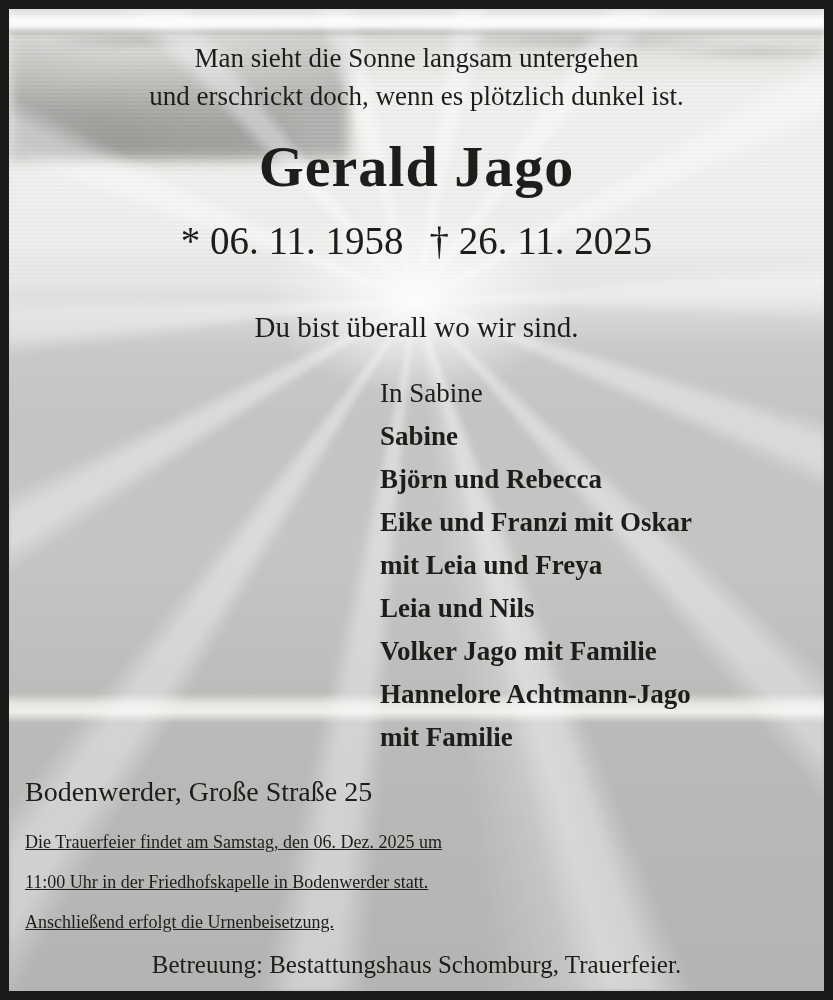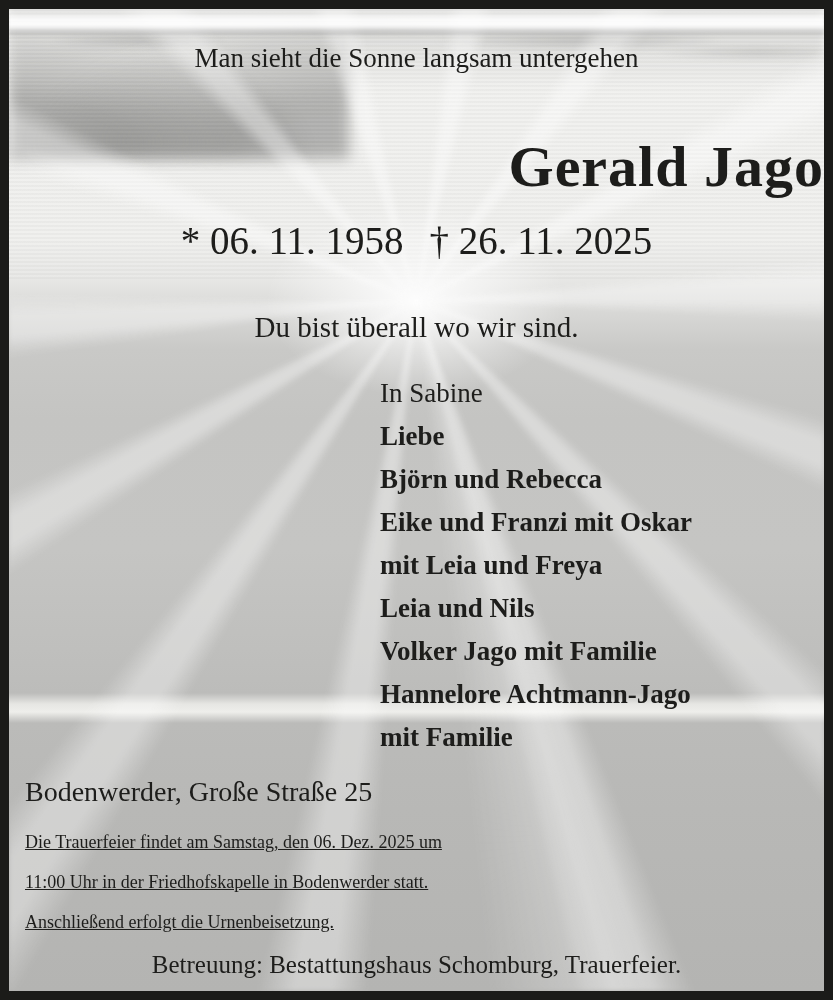--- a/index.html
+++ b/index.html
@@ -71,21 +71,21 @@
       rgba(165,165,163,.35) 85%, rgba(0,0,0,0) 100%);
     filter: blur(1px);
   }
   
   .txt { position: absolute; z-index: 2; }
   .quote {
     top: 30px; left: 0; right: 0; text-align: center;
     font-size: 27px; line-height: 38px;
   }
   .name {
-    top: 126px; left: 0; right: 0; margin: 0; text-align: right;
+    top: 126px; left: 0; right: 0; margin: 0; text-align: center;
     font-size: 58px; line-height: 64px; font-weight: bold; letter-spacing: 1px;
   }
   .dates {
     top: 214px; left: 0; right: 0; text-align: center;
     font-size: 39px; line-height: 36px;
   }
   .dates .birth { margin-right: 26px; }
   .farewell {
     top: 300px; left: 0; right: 0; text-align: center;
     font-size: 29px; line-height: 36px;
@@ -120,33 +120,34 @@
     <div class="bg-hill-right"></div>
     <div class="bg-shoreband"></div>
     <div class="bg-sea-texture"></div>
     <div class="bg-sunglow"></div>
     <div class="bg-rays"></div>
     <div class="bg-surf"></div>
   </div>
 
   <div class="txt quote">
     <div>Man sieht die Sonne langsam untergehen</div>
+    <div>und erschrickt doch, wenn es plötzlich dunkel ist.</div>
   </div>
 
   <h1 class="txt name">Gerald Jago</h1>
 
   <div class="txt dates">
     <span class="birth">* 06. 11. 1958</span><span>† 26. 11. 2025</span>
   </div>
 
   <div class="txt farewell">Du bist überall wo wir sind.</div>
 
   <div class="txt family">
     <div class="intro">In Sabine</div>
-    <div class="mourner">Liebe</div>
+    <div class="mourner">Sabine</div>
     <div class="mourner">Björn und Rebecca</div>
     <div class="mourner">Eike und Franzi mit Oskar</div>
     <div class="mourner">mit Leia und Freya</div>
     <div class="mourner">Leia und Nils</div>
     <div class="mourner">Volker Jago mit Familie</div>
     <div class="mourner">Hannelore Achtmann-Jago</div>
     <div class="mourner">mit Familie</div>
   </div>
 
   <div class="txt address">Bodenwerder, Große Straße 25</div>

